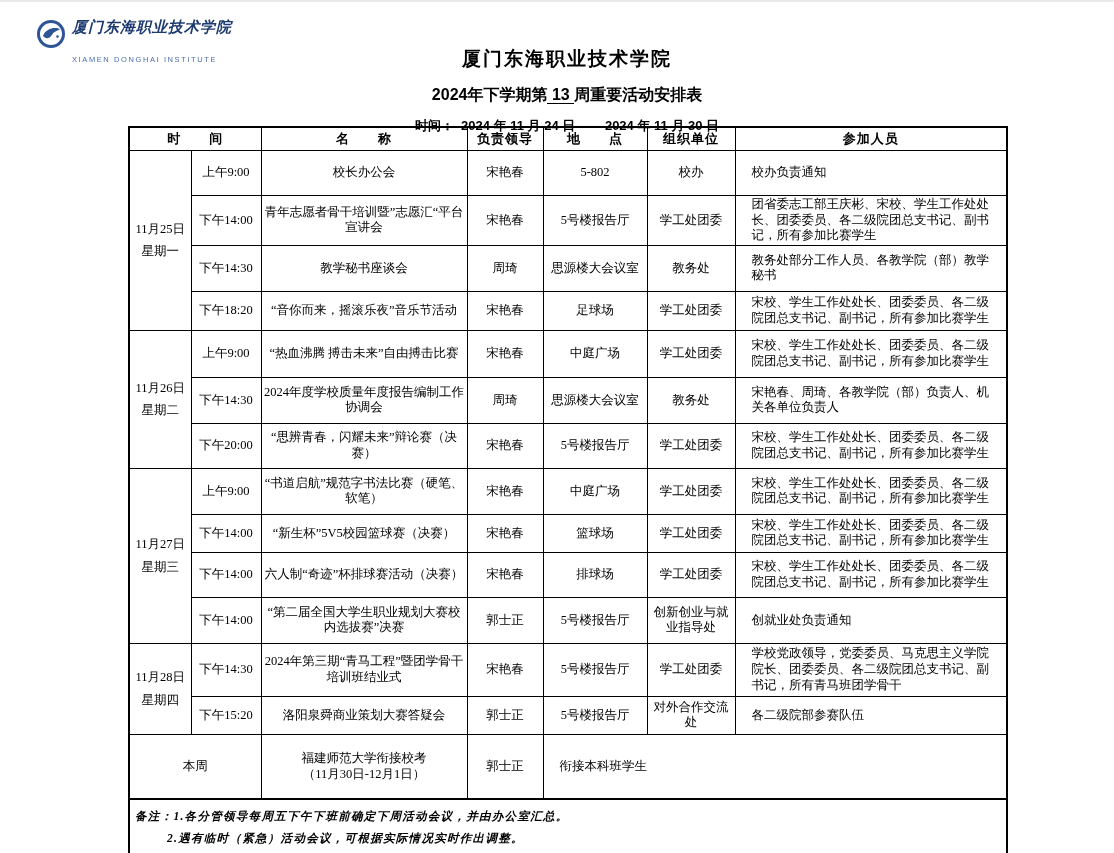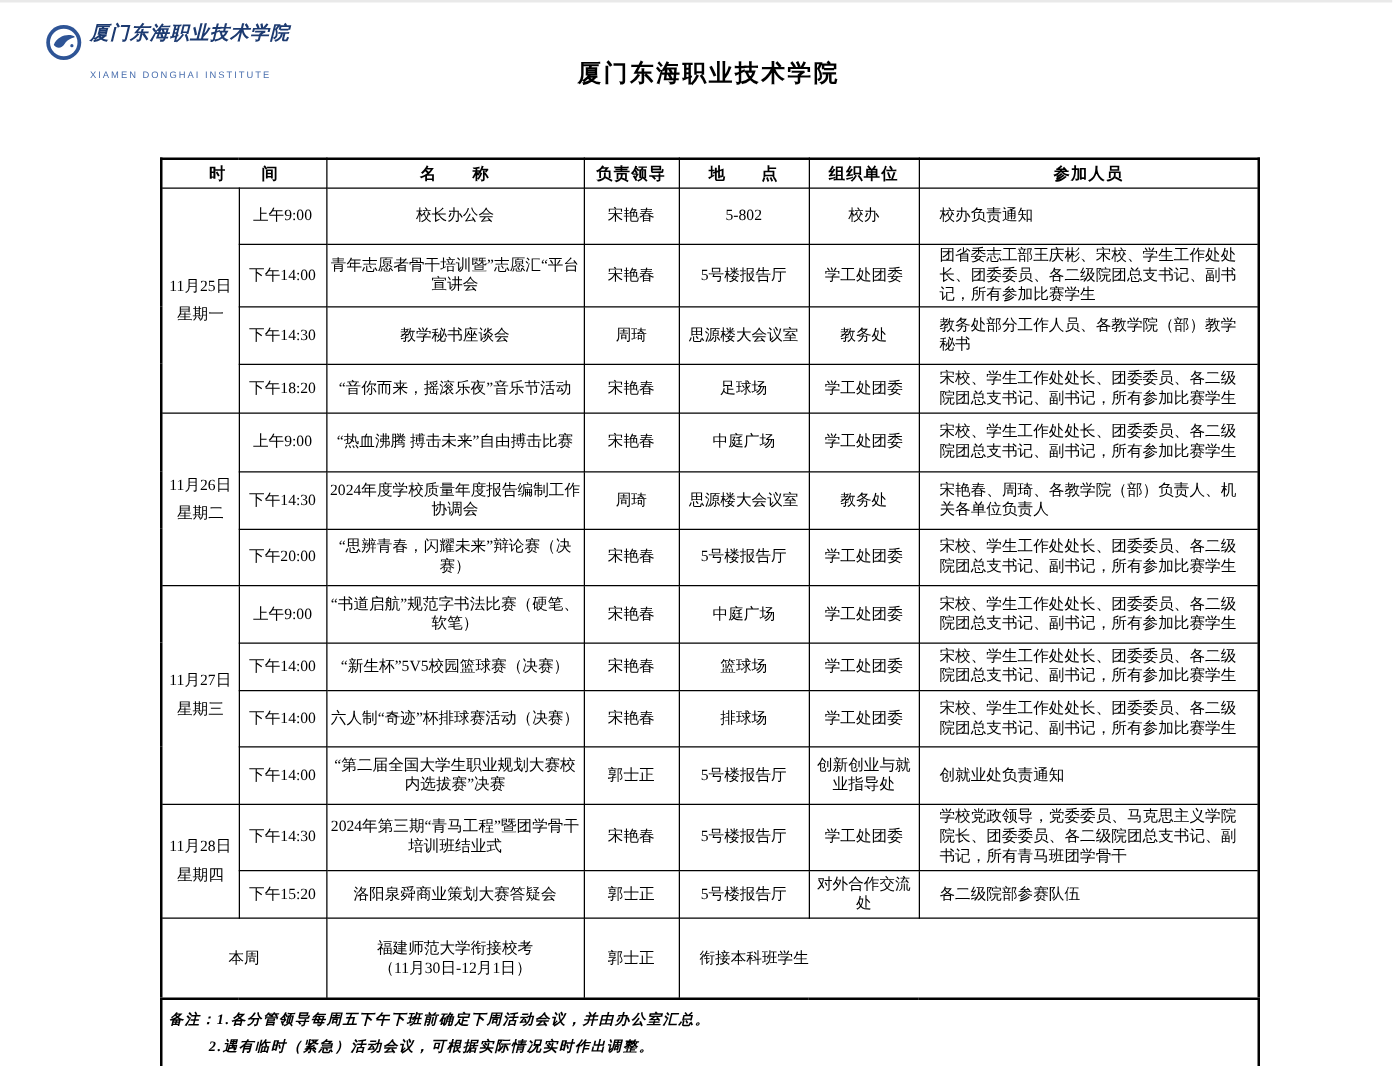--- a/index.html
+++ b/index.html
@@ -55,20 +55,22 @@
       <circle cx="21.5" cy="17.5" r="1.3" fill="#2e5496"></circle>
     </svg>
     <div class="logo-text">
       <div class="logo-zh">厦门东海职业技术学院</div>
       <div class="logo-en">XIAMEN DONGHAI INSTITUTE</div>
     </div>
   </div>
 
   <div class="titles">
     <div class="doc-title">厦门东海职业技术学院</div>
+    <div class="doc-subtitle"><span>2024年下学期第</span><span class="wk"> 13 </span><span>周重要活动安排表</span></div>
+    <div class="doc-timeline">时间：  2024 年 11 月 24 日—— 2024 年 11 月 30 日</div>
   </div>
 
   <table class="schedule">
     <colgroup>
       <col style="width:62px">
         <col style="width:70px">
         <col style="width:206px">
       <col style="width:76px">
         <col style="width:104px">
         <col style="width:88px">

